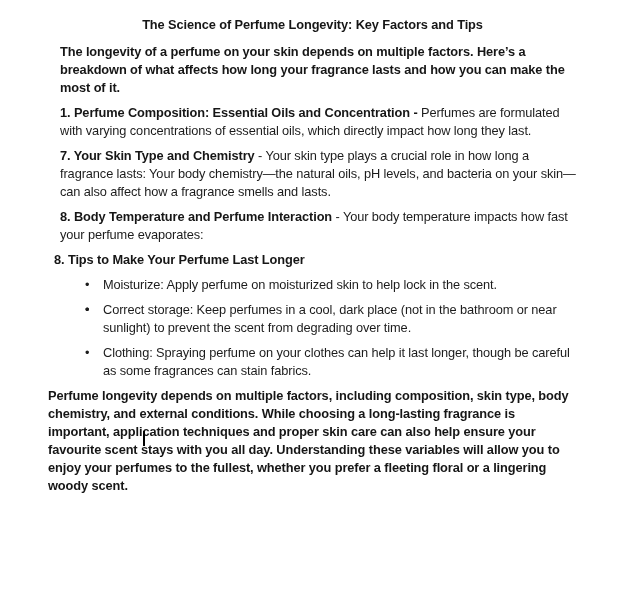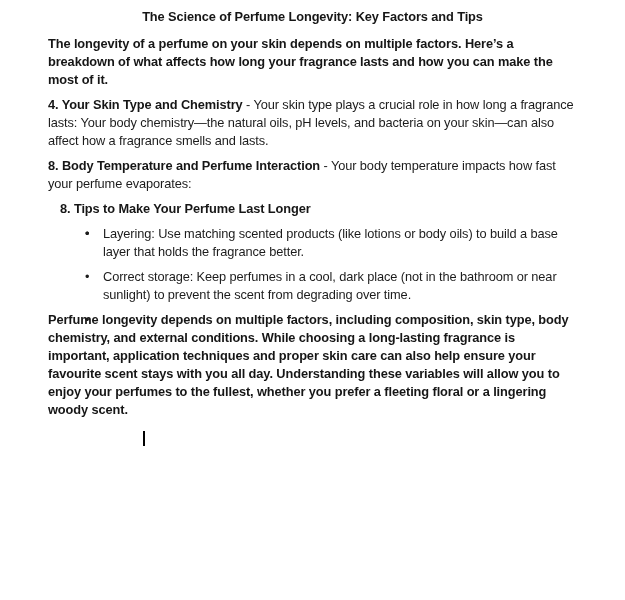--- a/index.html
+++ b/index.html
@@ -17,34 +17,34 @@
   }
   .doc {
     padding: 8px 48px 0 48px;
     font-size: 12.8px;
     line-height: 18px;
     letter-spacing: -0.1px;
   }
   .doc-title {
     font-weight: 700;
     text-align: center;
-    margin: 0 0 9px 0;
+    margin: 8px 0 9px 0;
     color: #161616;
   }
   p.para {
-    margin: 0 0 7px 0;
+    margin: 0 0 7px 12px;
   }
   .lead-bold {
     font-weight: 700;
     color: #161616;
   }
   .tips-heading {
     font-weight: 700;
     color: #161616;
-    margin: 0 0 7px 12px;
+    margin: 0 0 7px 6px;
   }
   ul.tips-list {
     list-style: none;
     margin: 6px 0 0 0;
     padding: 0;
   }
   ul.tips-list li {
     position: relative;
     padding-left: 55px;
     margin-bottom: 7px;
@@ -70,34 +70,35 @@
 </style>
 </head>
 <body>
 
 <div class="doc">
 
   <p class="doc-title">The Science of Perfume Longevity: Key Factors and Tips</p>
 
   <p class="para lead-bold">The longevity of a perfume on your skin depends on multiple factors. Here’s a breakdown of what affects how long your fragrance lasts and how you can make the most of it.</p>
 
+  <p class="para"><span class="lead-bold">1. Perfume Composition: Essential Oils and Concentration - </span><span>Perfumes are formulated with varying concentrations of essential oils, which directly impact how long they last.</span></p>
 
 
-  <p class="para"><span class="lead-bold">4. Your Skin Type and Chemistry</span><span> - Your skin type plays a crucial role in how long a fragrance lasts: Your body chemistry—the natural oils, pH levels, and bacteria on your skin—can also affect how a fragrance smells and lasts.</span></p>
+  <p class="para"><span class="lead-bold">7. Your Skin Type and Chemistry</span><span> - Your skin type plays a crucial role in how long a fragrance lasts: Your body chemistry—the natural oils, pH levels, and bacteria on your skin—can also affect how a fragrance smells and lasts.</span></p>
 
   <p class="para"><span class="lead-bold">8. Body Temperature and Perfume Interaction</span><span> - Your body temperature impacts how fast your perfume evaporates:</span></p>
 
 
 
   <p class="tips-heading">8. Tips to Make Your Perfume Last Longer</p>
 
   <ul class="tips-list">
+    <li><span class="bullet-dot">•</span><span>Moisturize: Apply perfume on moisturized skin to help lock in the scent.</span></li>
     <li><span class="bullet-dot">•</span></li>
-    <li><span class="bullet-dot">•</span><span>Layering: Use matching scented products (like lotions or body oils) to build a base layer that holds the fragrance better.</span></li>
     <li><span class="bullet-dot">•</span><span>Correct storage: Keep perfumes in a cool, dark place (not in the bathroom or near sunlight) to prevent the scent from degrading over time.</span></li>
-    <li><span class="bullet-dot">•</span></li>
+    <li><span class="bullet-dot">•</span><span>Clothing: Spraying perfume on your clothes can help it last longer, though be careful as some fragrances can stain fabrics.</span></li>
   </ul>
 
   <p class="conclusion">Perfume longevity depends on multiple factors, including composition, skin type, body chemistry, and external conditions. While choosing a long-lasting fragrance is important, application techniques and proper skin care can also help ensure your favourite scent stays with you all day. Understanding these variables will allow you to enjoy your perfumes to the fullest, whether you prefer a fleeting floral or a lingering woody scent.</p>
 
 </div>
 
 <div class="text-caret"></div>
 
 </body></html>

